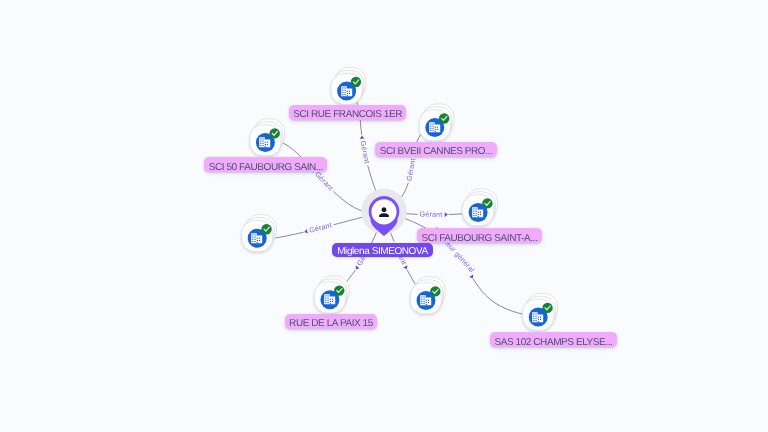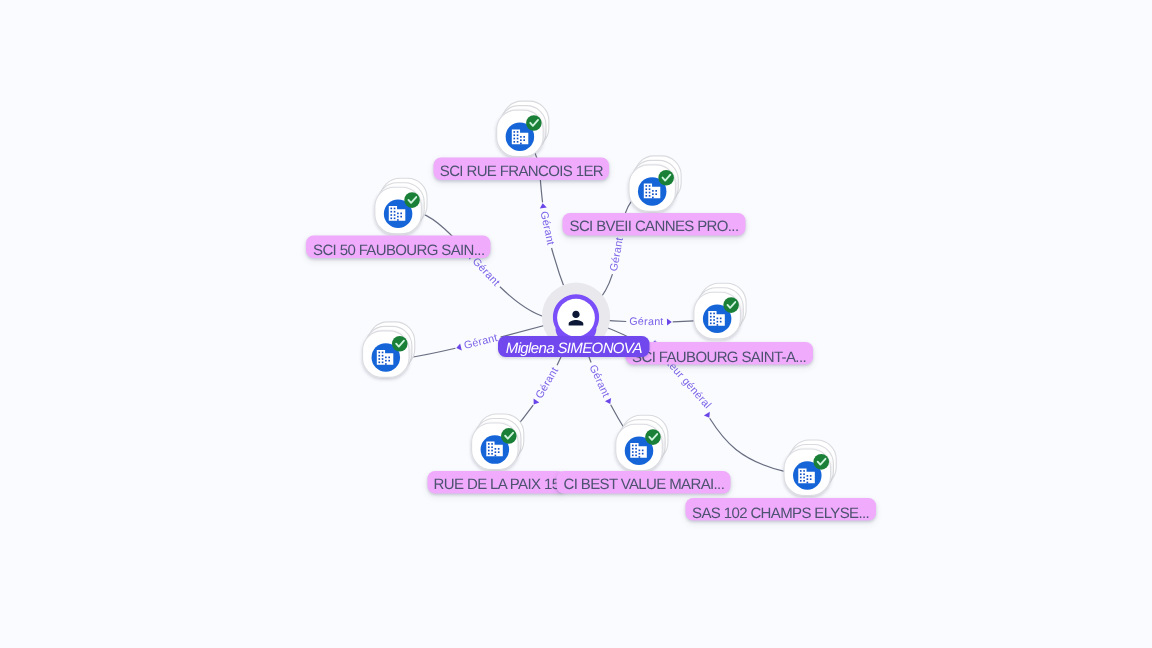--- a/index.html
+++ b/index.html
@@ -266,16 +266,15 @@
         <g transform="translate(376.67,204.76) scale(0.61)">
           <path fill="#0c1836" d="M12 12c2.21 0 4-1.79 4-4s-1.79-4-4-4-4 1.79-4 4 1.79 4 4 4zm0 2c-2.67 0-8 1.34-8 4v2h16v-2c0-2.66-5.33-4-8-4z"></path>
         </g>
       </g>
     </svg>
 <div class="nodelabel" style="left: 288.8px; top: 104.6px;">SCI RUE FRANCOIS 1ER</div>
     <div class="nodelabel" style="left: 375.3px; top: 141.8px; text-align: center;">SCI BVEII CANNES PRO...</div>
     <div class="nodelabel" style="left: 204.3px; top: 157px; text-align: center;">SCI 50 FAUBOURG SAIN...</div>
     <div class="nodelabel" style="left: 417px; top: 228.1px;">SCI FAUBOURG SAINT-A...</div>
     <div class="nodelabel" style="left: 284.7px; top: 313.6px;">RUE DE LA PAIX 15</div>
-    <div class="nodelabel" style="left: 371.3px; top: 313.6px;">CI BEST VALUE MARAI...</div>
-    <div class="nodelabel" style="left: 457px; top: 332.2px;">SAS 102 CHAMPS ELYSE...</div>
-    <div class="mainlabel" style="left: 331.7px; top: 224px; font-style: italic;">Miglena SIMEONOVA</div>
+    <div class="nodelabel" style="left: 490px; top: 332.2px;">SAS 102 CHAMPS ELYSE...</div>
+    <div class="mainlabel" style="left: 331.7px; top: 243px;">Miglena SIMEONOVA</div>
   </div>
 
 </body></html>

